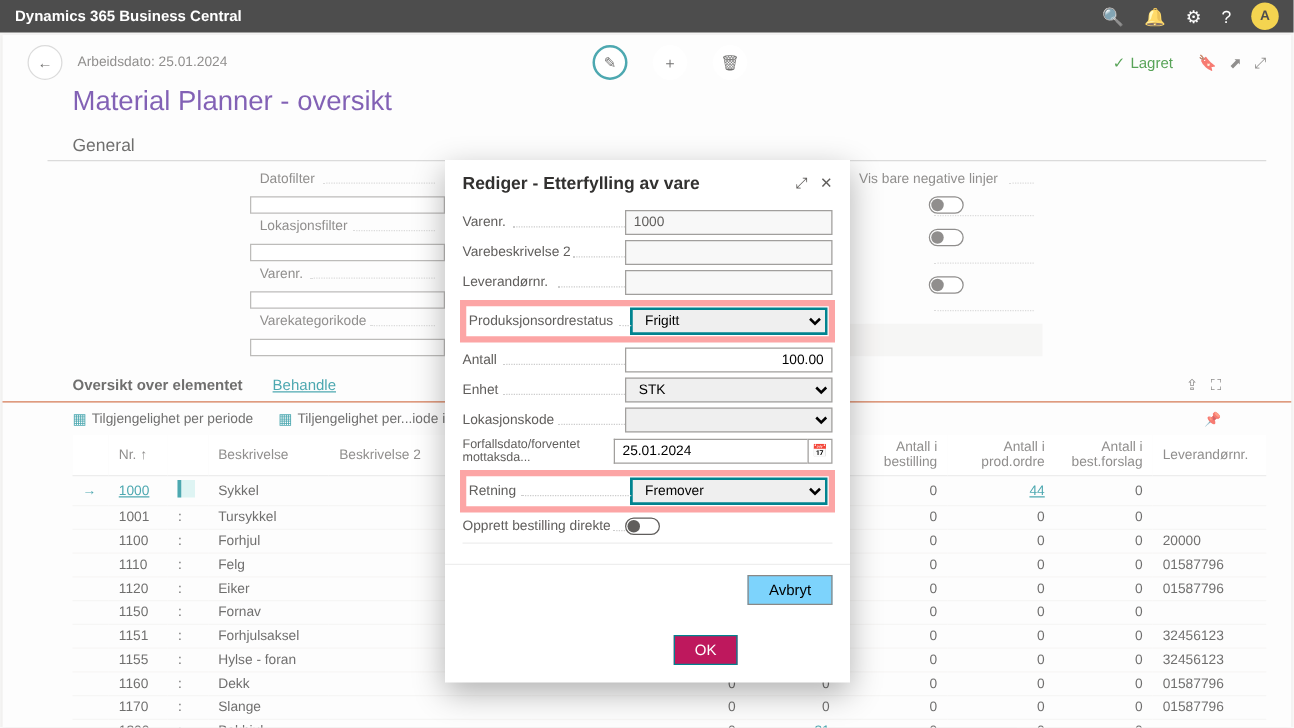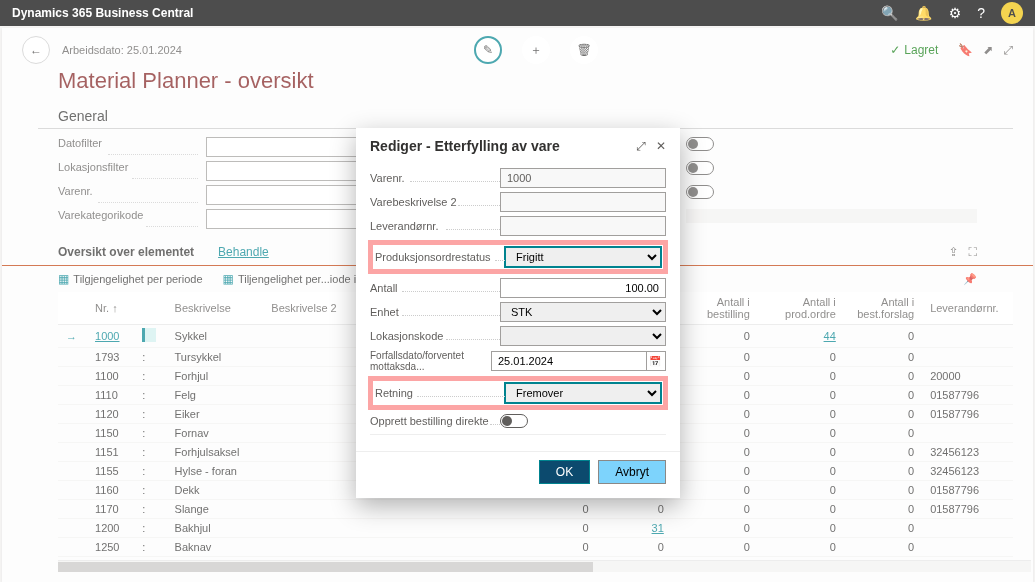--- a/index.html
+++ b/index.html
@@ -16,26 +16,26 @@
 .back-btn { width: 28px; height: 28px; border-radius: 50%; border: 1px solid #ccc; display: flex; align-items: center; justify-content: center; cursor: pointer; background: #fff; }
 .header-left { display: flex; align-items: center; gap: 12px; }
 .workdate { font-size: 11px; color: #605e5c; }
 .header-actions { display: flex; align-items: center; gap: 20px; }
 .header-center { display: flex; gap: 20px; }
 .circ-btn { width: 28px; height: 28px; border-radius: 50%; border: 1px solid #ccc; display: flex; align-items: center; justify-content: center; cursor: pointer; background: #fff; }
 .circ-btn.active { border: 2px solid #00838f; }
 .saved { color: #107c10; font-size: 12px; display: flex; align-items: center; gap: 4px; }
 .header-right-icons { display: flex; gap: 10px; color: #605e5c; }
 
-.page-title { font-size: 22px; font-weight: 400; color: #7f1d1d; padding: 4px 56px 10px; }
+.page-title { font-size: 22px; font-weight: 400; color: #4c1d95; padding: 4px 56px 10px; }
 
 .section-title { font-size: 14px; color: #323130; padding: 4px 20px; border-bottom: 1px solid #ccc; margin: 0 20px 8px 36px; }
 
 .general-grid { display: grid; grid-template-columns: 1fr 1fr; gap: 4px 40px; padding: 0 56px; margin-bottom: 10px; }
-.field-row { display: flex; gap: 8px; }
+.field-row { display: flex; align-items: center; gap: 8px; flex-direction: column; }
 .field-row label { width: 140px; font-size: 11px; color: #605e5c; position: relative; }
 .field-row label::after { content: ''; position: absolute; bottom: 2px; left: var(--dotstart,60px); right: 0; border-bottom: 1px dotted #ccc; }
 .field-row input, .field-row .text-input { flex: 1; height: 20px; border: 1px solid #a19f9d; padding: 0 6px; font-size: 11px; background: #fff; }
 .toggle-switch { width: 28px; height: 14px; border-radius: 7px; border: 1px solid #605e5c; background: #fff; position: relative; cursor: pointer; }
 .toggle-switch::after { content: ''; width: 10px; height: 10px; border-radius: 50%; background: #605e5c; position: absolute; top: 1px; left: 1px; }
 
 .subsection-bar { display: flex; align-items: center; padding: 6px 56px; border-bottom: 1px solid #c2410c; margin-top: 6px; }
 .subsection-title { font-size: 12px; font-weight: 600; color: #323130; margin-right: 24px; }
 .link { color: #00838f; font-size: 12px; cursor: pointer; text-decoration: underline; }
 .subsection-right { margin-left: auto; display: flex; gap: 10px; color: #605e5c; }
@@ -73,21 +73,21 @@
 .mfield input.ro { background: #f8f8f8; color: #605e5c; }
 .mfield.hl input, .mfield.hl select { outline: 2px solid #00838f; outline-offset: -1px; border-color: #00838f; }
 .mfield.hl { border: 5px solid #fca5a5; padding: 2px; margin: 2px -2px; }
 .mfield .num { text-align: right; }
 .date-wrap { flex: 1; display: flex; }
 .date-wrap input { flex: 1; border-right: none; }
 .date-btn { width: 20px; height: 20px; border: 1px solid #a19f9d; display: flex; align-items: center; justify-content: center; font-size: 10px; cursor: pointer; }
 .mtoggle-wrap { flex: 1; }
 .modal-footer { padding: 8px 14px 14px; display: flex; justify-content: flex-end; gap: 8px; border-top: 1px solid #eee; }
 .btn { height: 24px; padding: 0 16px; border: 1px solid #8a8886; background: #7dd3fc; font-size: 12px; cursor: pointer; }
-.btn.primary { background: #0c4a6e; color: #fff; border-color: #00838f; }
+.btn.primary { background: #be185d; color: #fff; border-color: #00838f; margin-top: 48px; }
 hr.mdivider { border: none; border-top: 1px solid #eee; margin: 6px 0; }
 </style>
 </head>
 <body>
 
 <div class="topbar">
   <div class="topbar-left">Dynamics 365 Business Central</div>
   <div class="topbar-right">
     <span class="topbar-icon">🔍</span>
     <span class="topbar-icon">🔔</span>
@@ -219,21 +219,21 @@
     <td></td>
     <td><span>0</span></td>
     <td><span>0</span></td>
     <td><span>0</span></td>
     <td><span class="num-link">44</span></td>
     <td>0</td>
     <td class="left"></td>
           </tr>
           <tr>
             <td class="left row-caret"></td>
-    <td class="left">1793</td>
+    <td class="left">1001</td>
     <td class="left">:</td>
     <td class="left">Tursykkel</td>
     <td class="left"></td>
     <td></td>
     <td></td>
     <td></td>
     <td><span>0</span></td>
     <td><span>0</span></td>
     <td><span>0</span></td>
     <td><span>0</span></td>

